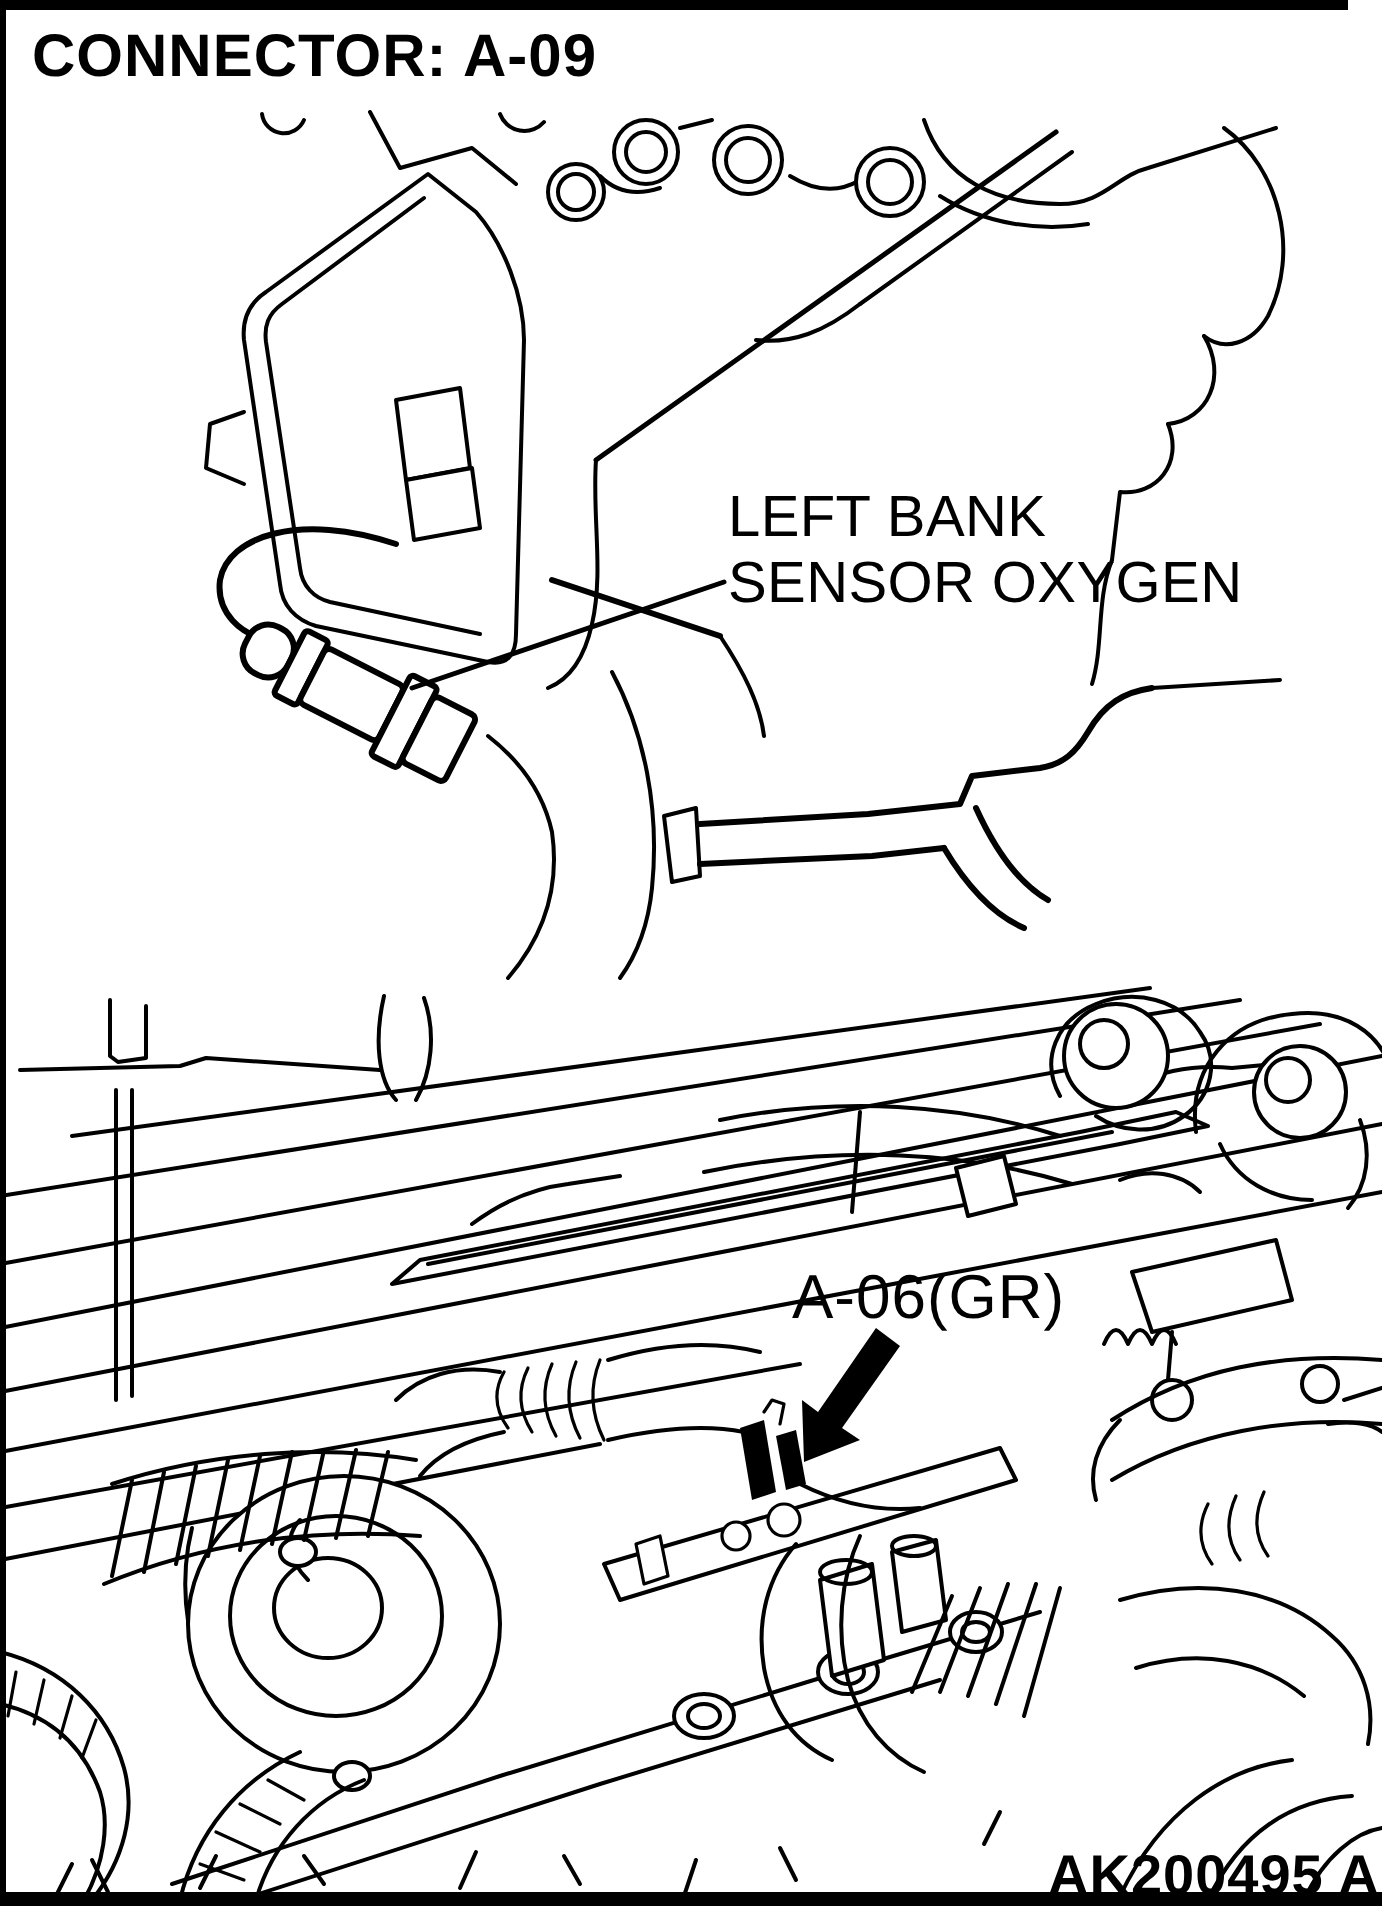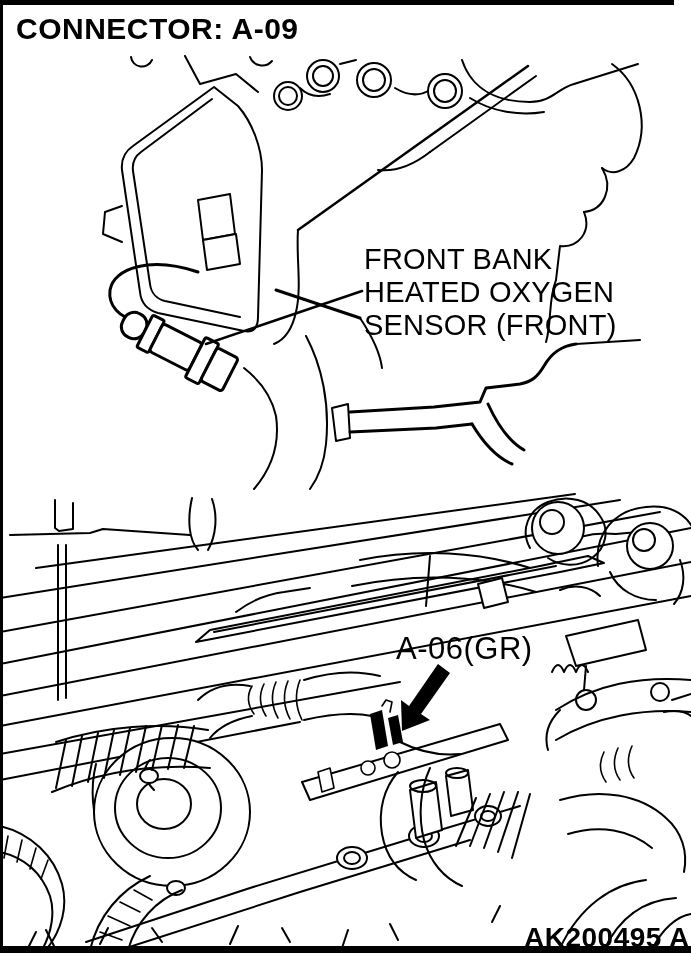--- a/index.html
+++ b/index.html
@@ -98,23 +98,22 @@
     <path class="bold3" d="M 350,412 L 434,407 L 480,402 L 486,388 L 520,384 C 532,382 538,376 544,366 C 552,352 562,346 576,344"></path>
     <path class="bold3" d="M 350,432 L 436,428 L 472,424"></path>
     <path class="bold3" d="M 472,424 C 484,444 498,458 512,464"></path>
     <path class="bold3" d="M 488,404 C 498,426 510,442 524,450"></path>
     <path d="M 576,344 L 640,340"></path>
   </g>
   <path class="bold25" d="M 362,291 L 206,344"></path>
 </svg>
 
 <div id="sensor-callout" class="abs">
-  <div>FRONT BANK</div>
-  <div>HEATED OXYGEN</div>
-  <div>SENSOR (FRONT)</div>
+  <div>LEFT BANK</div>
+  <div>SENSOR OXYGEN</div>
 </div>
 
 <svg style="top:488px;" width="691" height="462" viewBox="0 488 691 462">
   <g class="thin">
     <path d="M 10,535 L 90,533 L 103,529 L 190,535"></path>
     <path d="M 55,500 L 55,528 L 59,531 L 73,529 L 73,503"></path>
     <path d="M 192,498 C 187,520 189,540 198,550"></path>
     <path d="M 212,499 C 218,516 216,536 208,550"></path>
     <path d="M 36,568 L 575,494"></path>
     <path d="M 0,598 L 620,500"></path>

